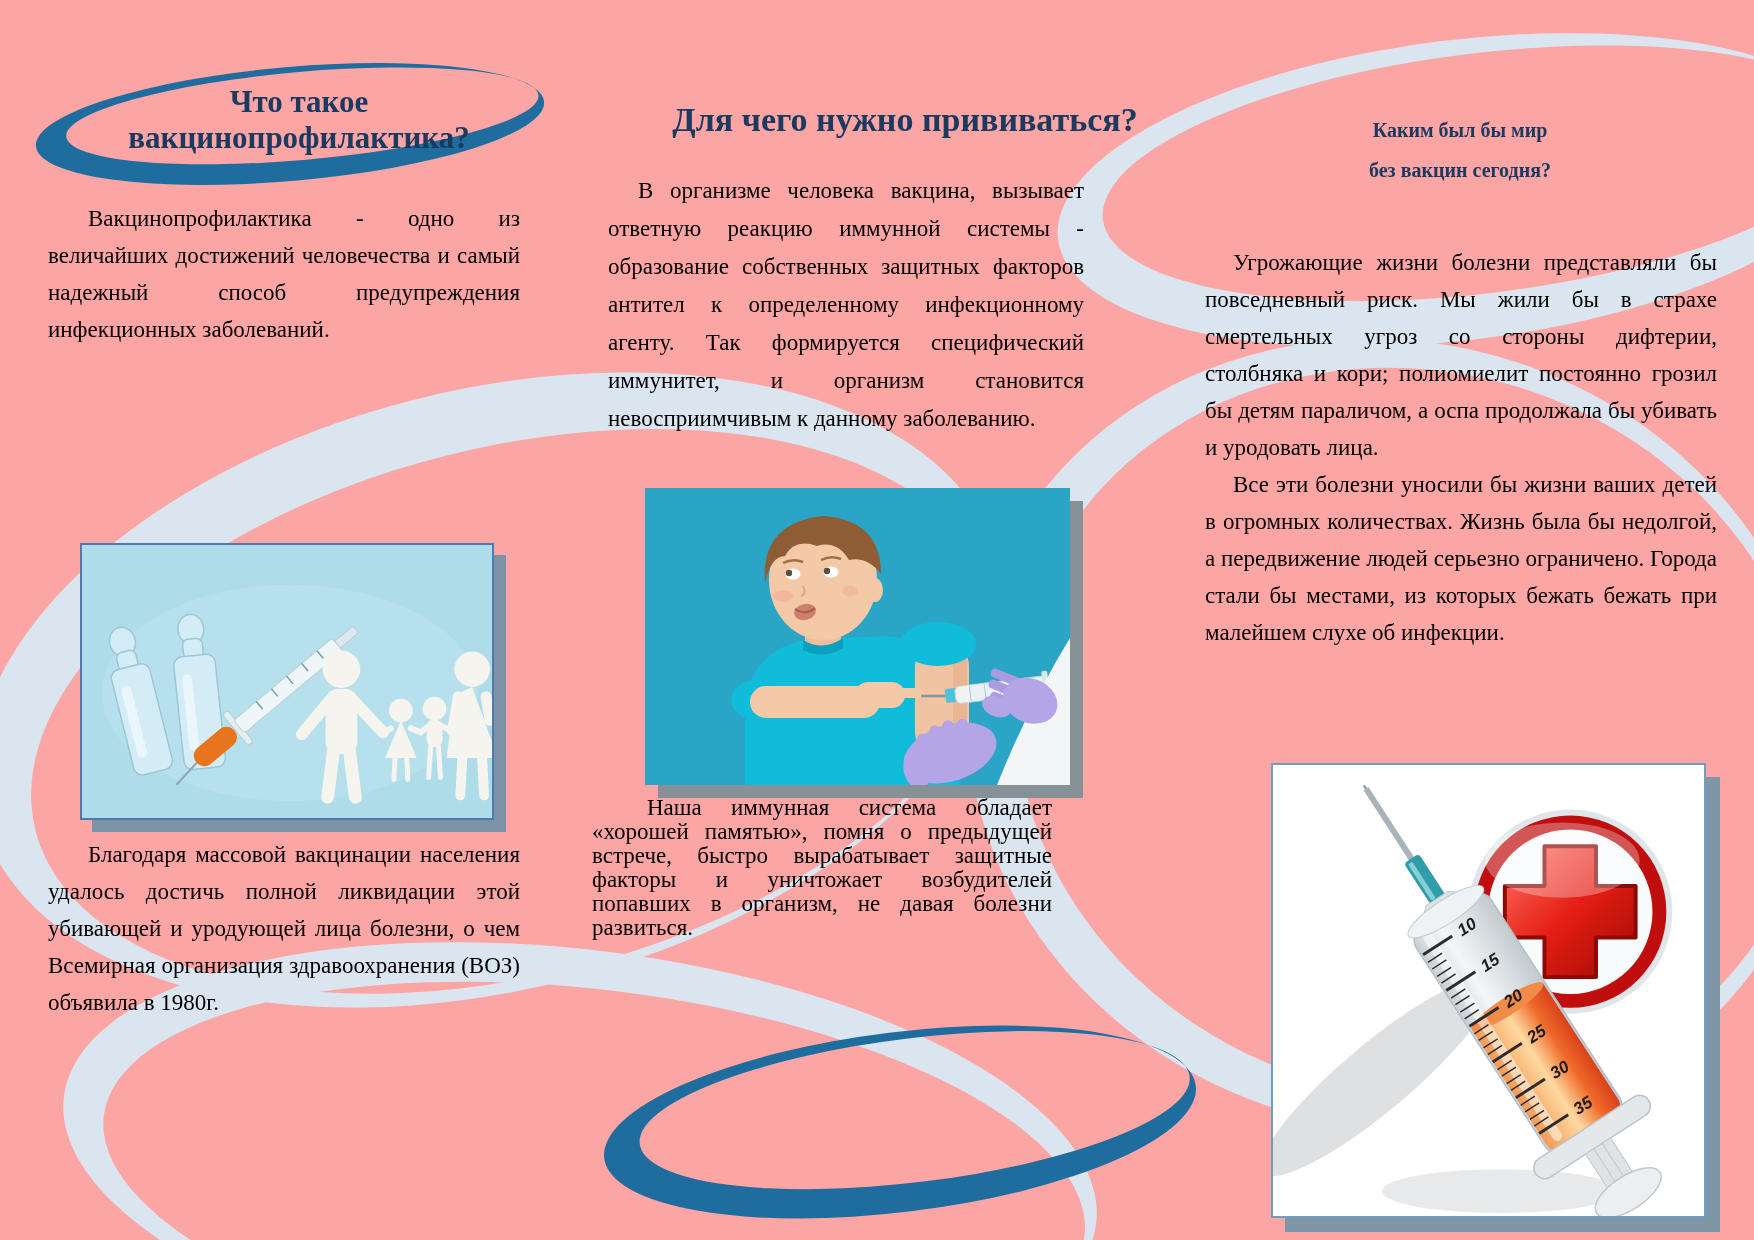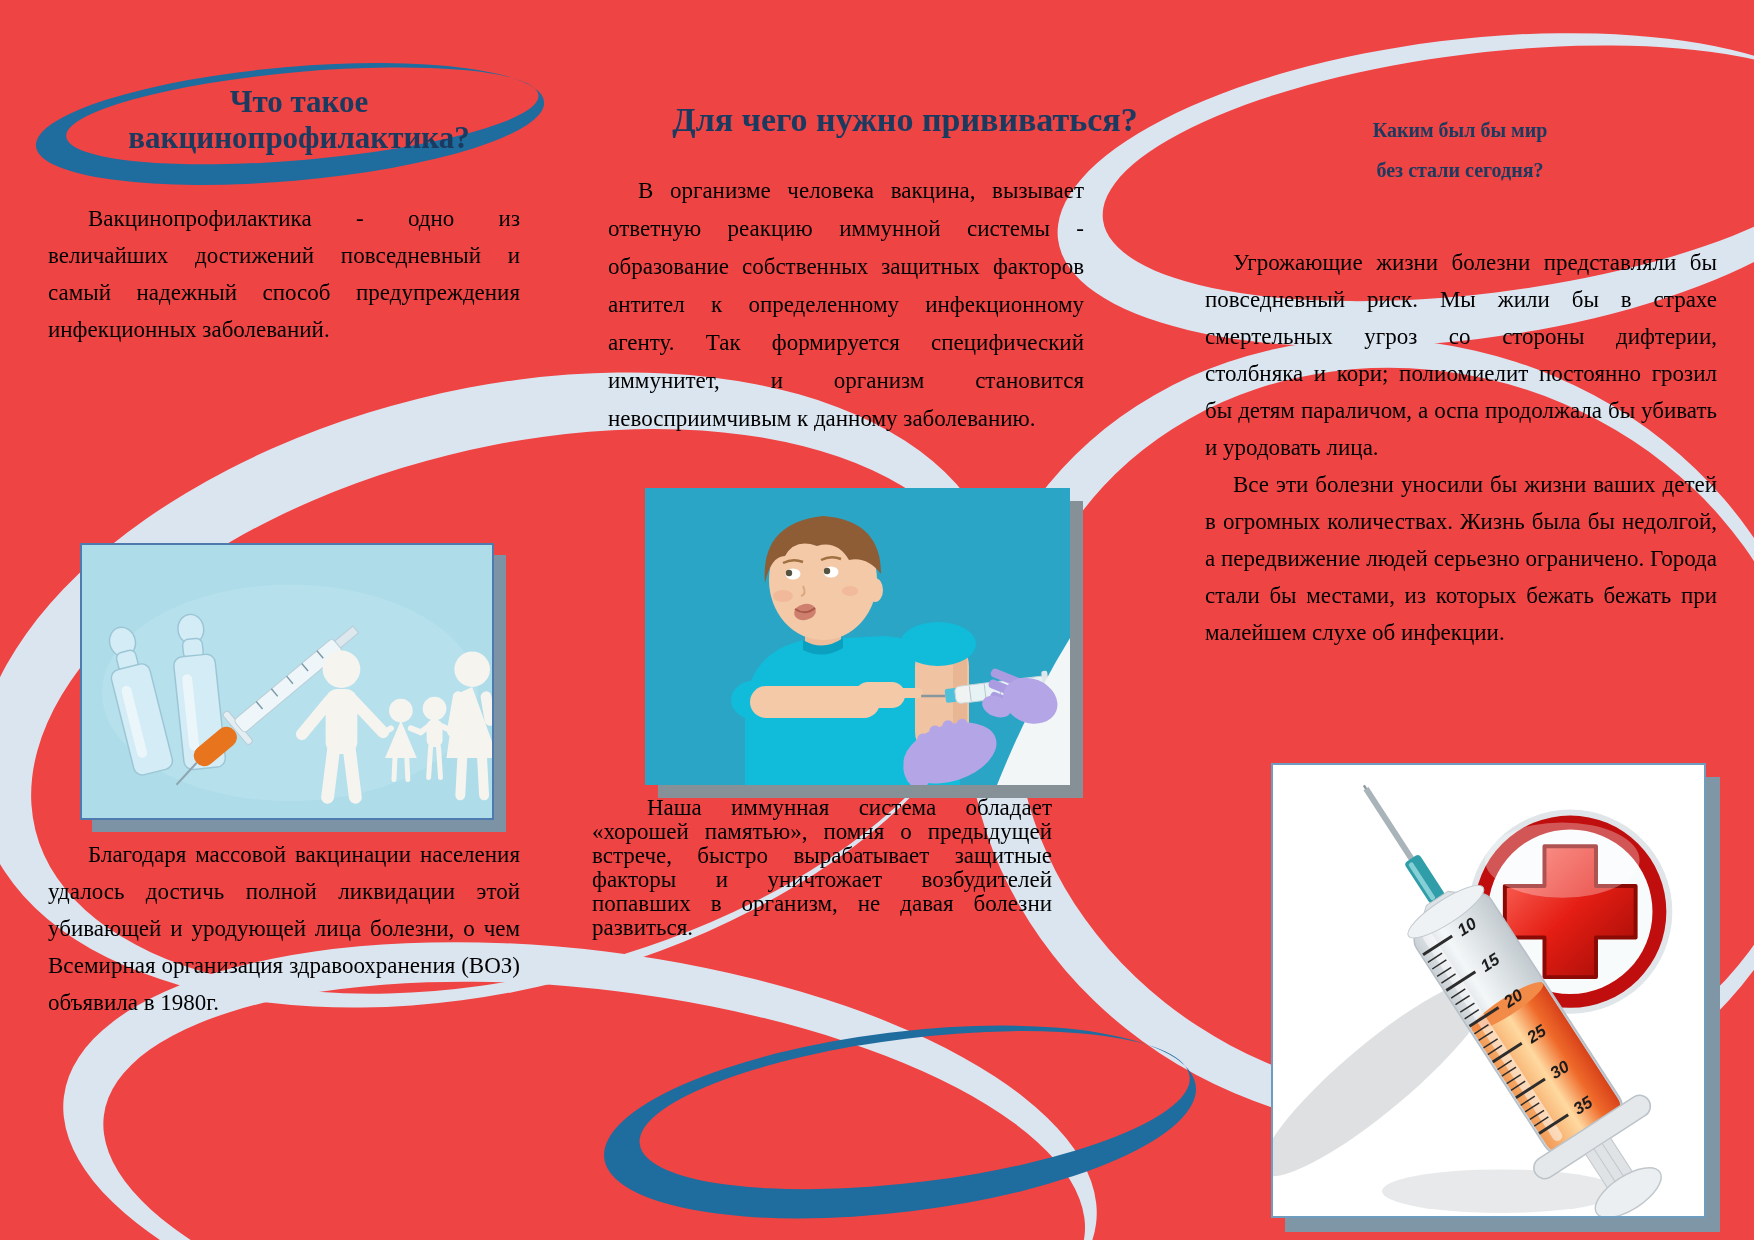--- a/index.html
+++ b/index.html
@@ -1,16 +1,16 @@
 <!DOCTYPE html>
 <html><head>
 <meta charset="utf-8">
 <style>
   html,body { margin:0; padding:0; background:#fff; }
-  .page { position:relative; width:1754px; height:1240px; background:#ef4444;
+  .page { position:relative; width:1754px; height:1240px; background:#fca5a5;
           overflow:hidden; font-family:"Liberation Serif", serif; }
   .decor { position:absolute; left:0; top:0; z-index:0; }
 
   .title { position:absolute; z-index:2; color:#1b3a60; font-weight:bold;
            text-align:center; margin:0; }
   #title-left  { left:99px;  top:84px;  width:400px; font-size:31px; line-height:36px; }
   #title-mid   { left:672px; top:102px; width:466px; font-size:34px; line-height:36px; }
   #title-right { left:1258px;top:110px; width:404px; font-size:20px; line-height:40px; }
 
   .body { position:absolute; z-index:2; color:#000; font-size:23px; text-align:justify; }
@@ -48,21 +48,21 @@
     <path fill="#dbe5f0" fill-rule="evenodd" transform="rotate(18 1395 735)" d="M963,735 a432,392 0 1,0 864,0 a432,392 0 1,0 -864,0 Z M1010,727 a403,361 0 1,0 806,0 a403,361 0 1,0 -806,0 Z"></path>
     <path fill="#dbe5f0" fill-rule="evenodd" transform="rotate(7 580 1160)" d="M60,1160 a520,210 0 1,0 1040,0 a520,210 0 1,0 -1040,0 Z M102,1174 a494,186 0 1,0 988,0 a494,186 0 1,0 -988,0 Z"></path>
     <path fill="#1f6c9f" fill-rule="evenodd" transform="rotate(-5 290 124)" d="M35,124 a255,57 0 1,0 510,0 a255,57 0 1,0 -510,0 Z M66,117 a237,44 0 1,0 474,0 a237,44 0 1,0 -474,0 Z"></path>
     <path fill="#1f6c9f" fill-rule="evenodd" transform="rotate(-7 900 1122)" d="M602,1122 a298,90 0 1,0 596,0 a298,90 0 1,0 -596,0 Z M639,1112 a277,72 0 1,0 554,0 a277,72 0 1,0 -554,0 Z"></path>
   </svg>
 
   <section>
     <h1 class="title" id="title-left"><span>Что такое</span><br><span>вакцинопрофилактика?</span></h1>
 
     <div class="body" id="text-left-1">
-      <p>Вакцинопрофилактика - одно из величайших достижений повседневный и самый надежный способ предупреждения инфекционных заболеваний.</p>
+      <p>Вакцинопрофилактика - одно из величайших достижений человечества и самый надежный способ предупреждения инфекционных заболеваний.</p>
     </div>
 
     <div class="photo-shadow" id="shadow-1"></div>
     <div class="photo" id="photo-1">
       <svg width="410" height="273" viewBox="0 0 414 277" preserveAspectRatio="none">
         <rect x="0" y="0" width="414" height="277" fill="#aedce9"></rect>
         <ellipse cx="210" cy="150" rx="190" ry="110" fill="#bce4ef" opacity="0.5"></ellipse>
         <g transform="rotate(-14 60 175)">
           <ellipse cx="60" cy="96" rx="13" ry="15" fill="#d3ecf5" stroke="#9cc6d6" stroke-width="1.5"></ellipse>
           <rect x="50" y="106" width="20" height="20" rx="6" fill="#d3ecf5" stroke="#9cc6d6" stroke-width="1.5"></rect>
@@ -189,21 +189,21 @@
         </g>
       </svg>
     </div>
 
     <div class="body" id="text-mid-2">
       <p>Наша иммунная система обладает «хорошей памятью», помня о предыдущей встрече, быстро вырабатывает защитные факторы и уничтожает возбудителей попавших в организм, не давая болезни развиться.</p>
     </div>
   </section>
 
   <section>
-    <h1 class="title" id="title-right"><span>Каким был бы мир</span><br><span>без стали сегодня?</span></h1>
+    <h1 class="title" id="title-right"><span>Каким был бы мир</span><br><span>без вакцин сегодня?</span></h1>
 
     <div class="body" id="text-right">
       <p>Угрожающие жизни болезни представляли бы повседневный риск. Мы жили бы в страхе смертельных угроз со стороны дифтерии, столбняка и кори; полиомиелит постоянно грозил бы детям параличом, а оспа продолжала бы убивать и уродовать лица.</p>
       <p>Все эти болезни уносили бы жизни ваших детей в огромных количествах. Жизнь была бы недолгой, а передвижение людей серьезно ограничено. Города стали бы местами, из которых бежать бежать при малейшем слухе об инфекции.</p>
     </div>
 
     <div class="photo-shadow" id="shadow-3"></div>
     <div class="photo" id="photo-3">
       <svg width="431" height="451" viewBox="0 0 435 455" preserveAspectRatio="none">
         <defs>

